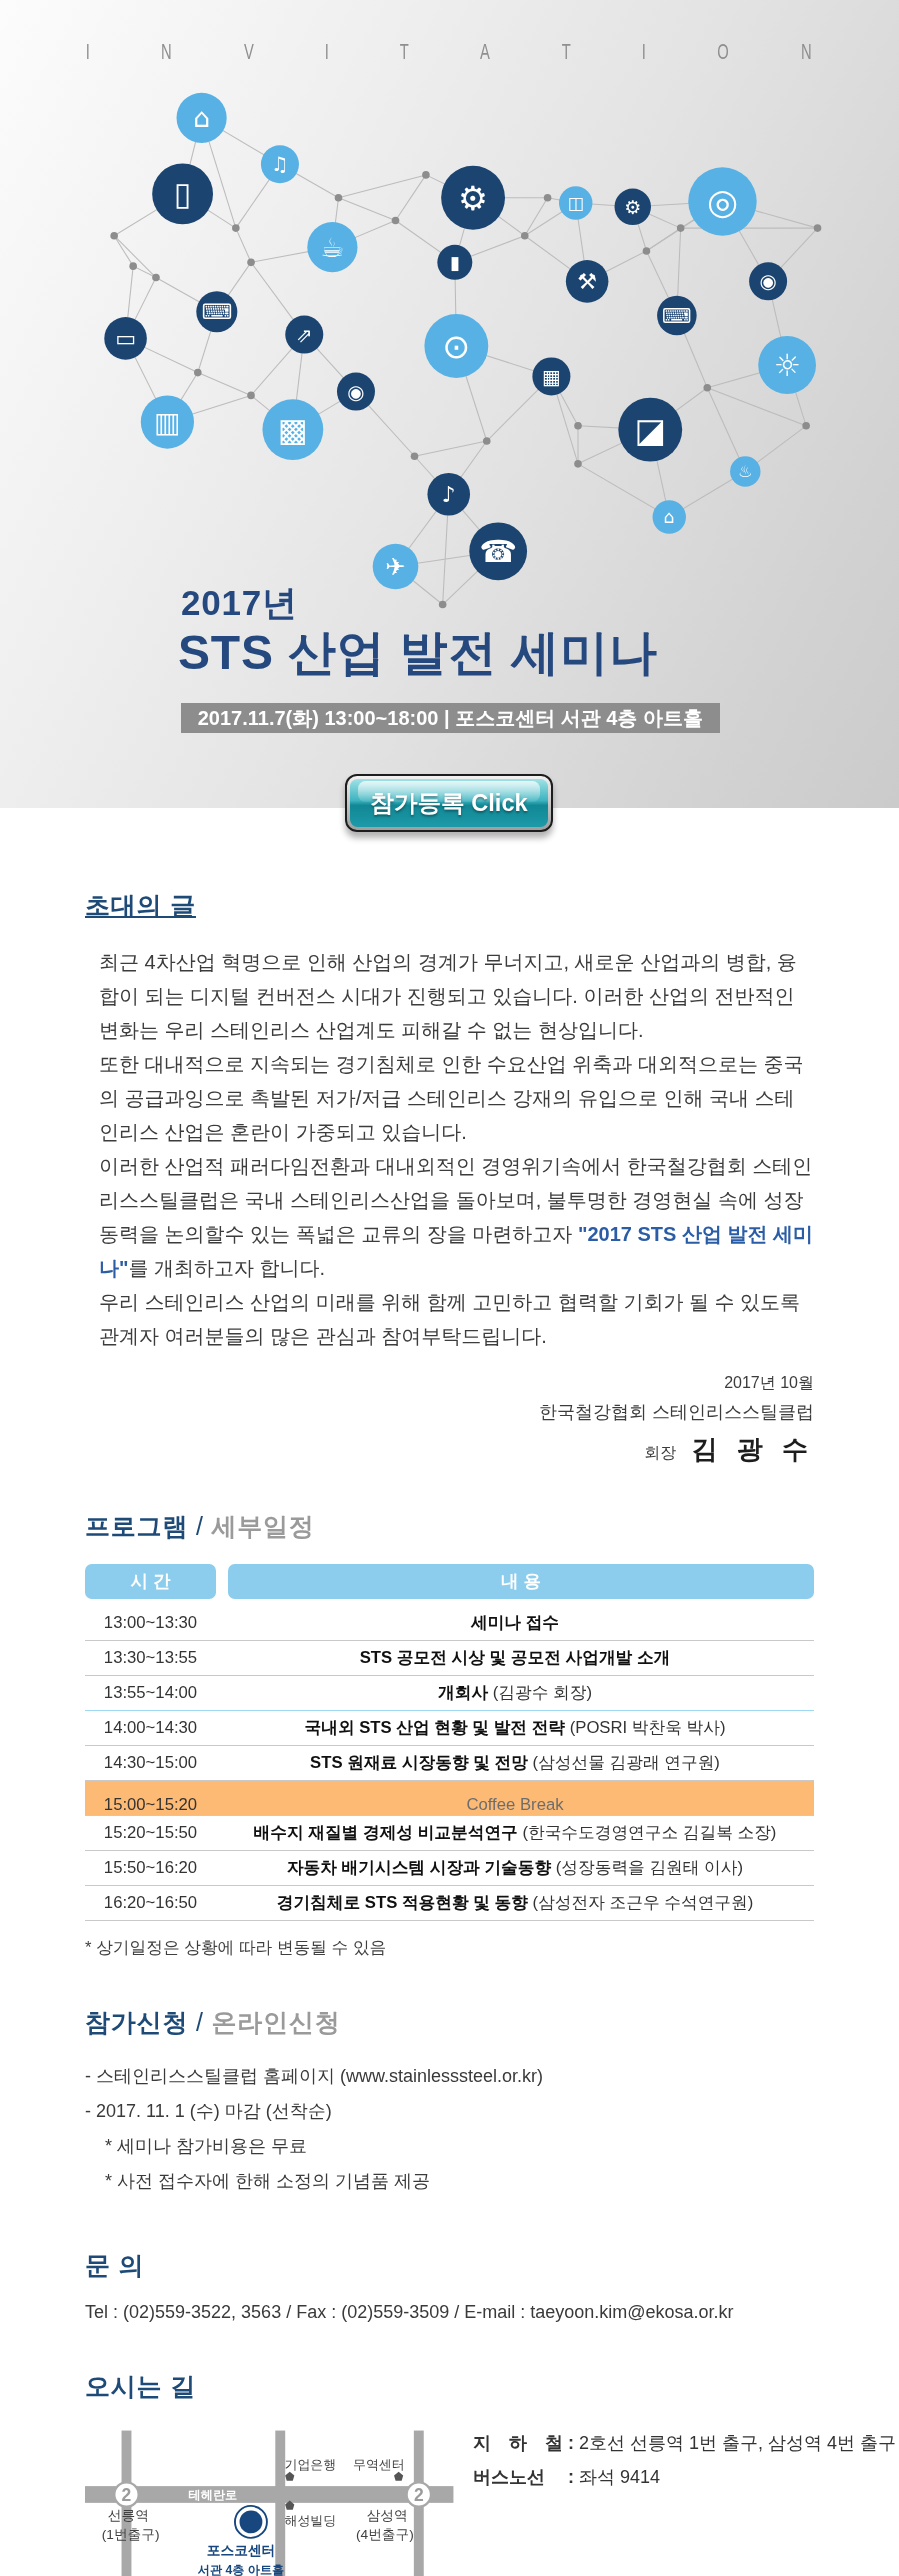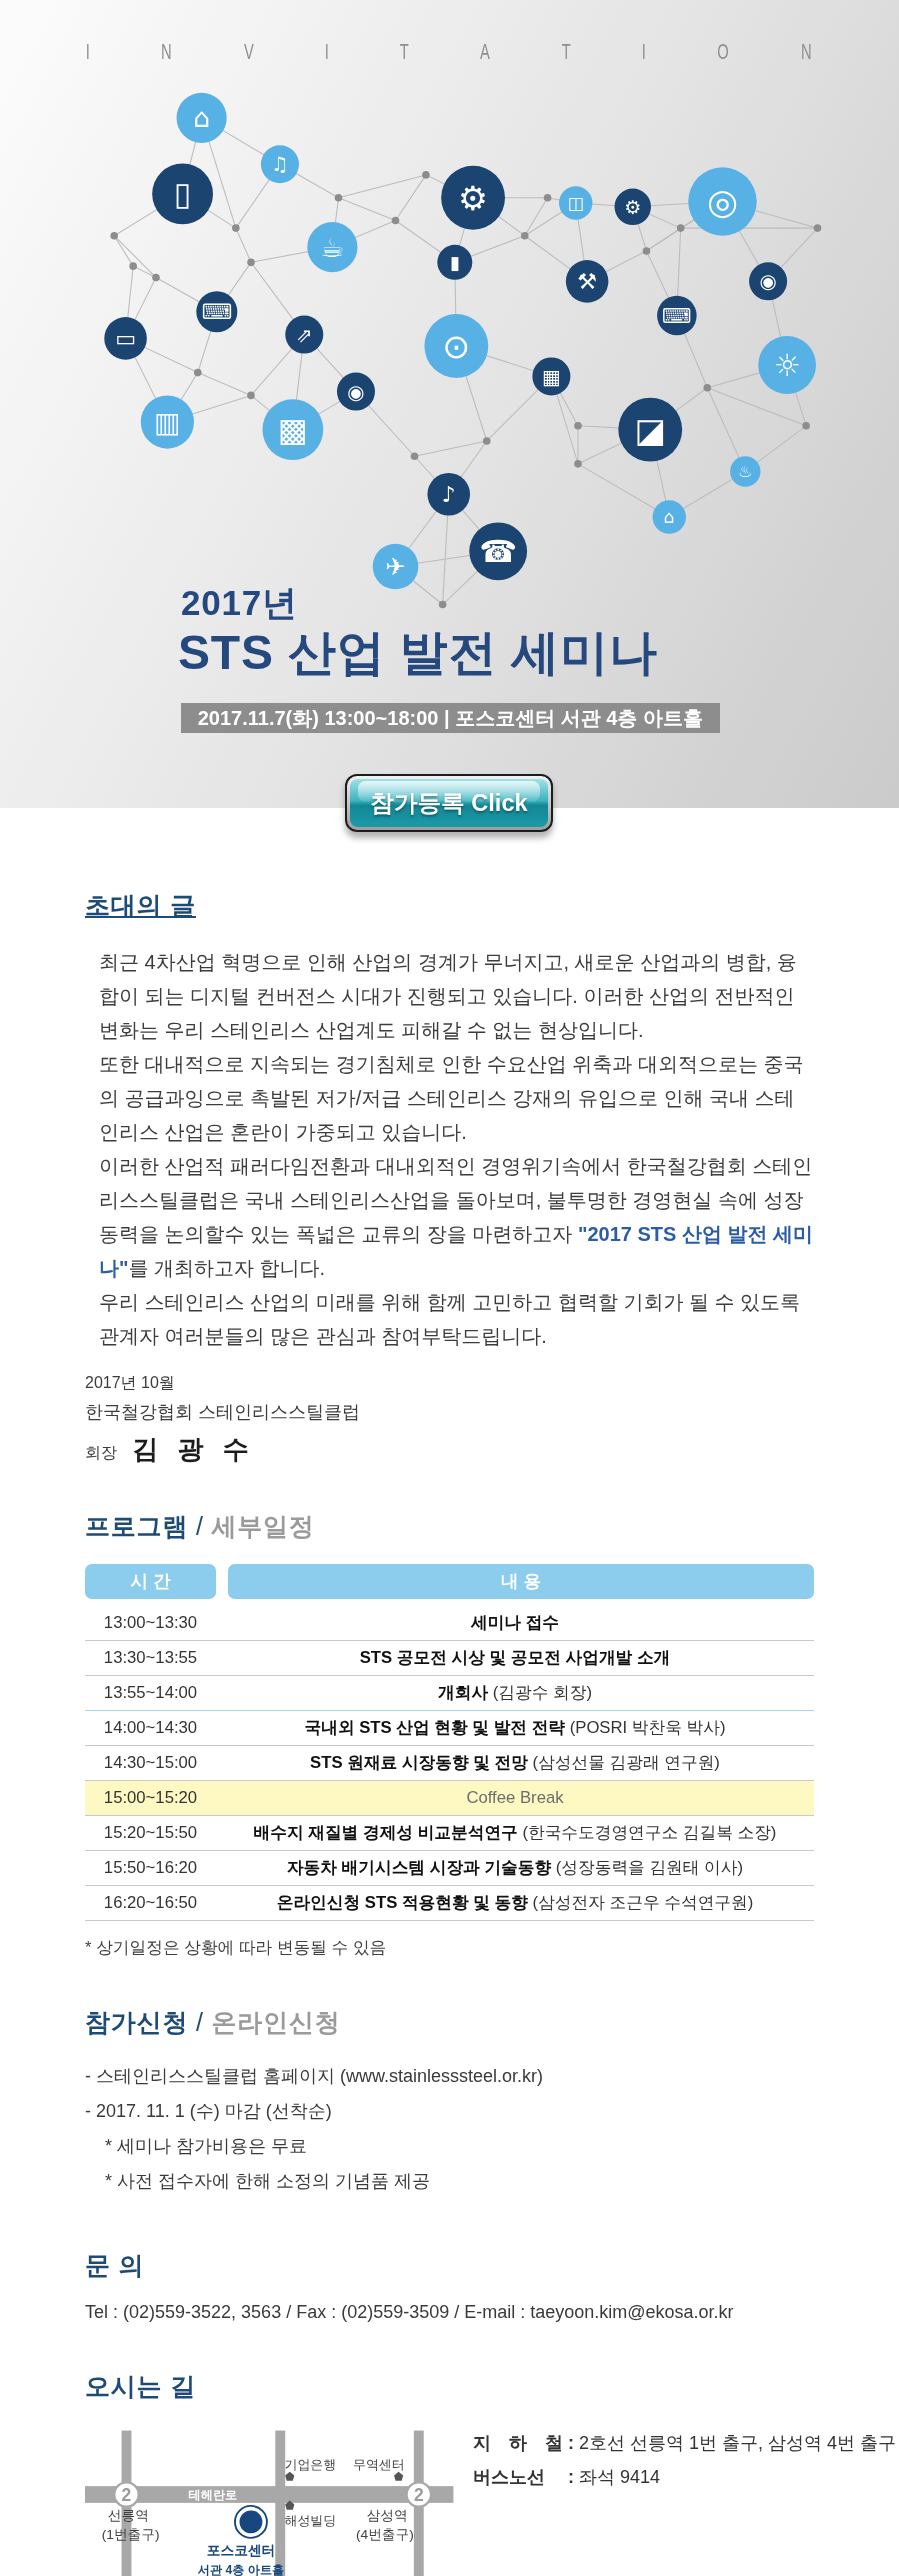--- a/index.html
+++ b/index.html
@@ -28,42 +28,42 @@
 
   
   .content{padding:0 85px;}
   .sec-h{font-size:25px;font-weight:800;color:#1d4a77;margin:0;letter-spacing:0.8px;}
   .sec-h .sub{color:#9a9a9a;font-weight:700;}
   .sec-h .slash{color:#1d4a77;font-weight:400;}
 
   .invite-h{padding-top:81px;text-decoration:underline;}
   .invite-body{margin-top:23px;font-size:20px;line-height:34px;color:#3c3c3c;margin-left:14px;}
   .invite-body .em{color:#2b5da6;font-weight:800;}
-  .signature{margin-top:20px;text-align:left;}
+  .signature{margin-top:20px;text-align:right;}
   .sig-date{font-size:16px;color:#3c3c3c;}
   .sig-org{font-size:18px;color:#3c3c3c;margin-top:6px;}
   .sig-chair{margin-top:7.6px;}
   .sig-chair .role{font-size:16px;color:#3c3c3c;margin-right:12px;}
   .sig-chair .name{font-size:26px;font-weight:800;color:#1d1d1d;letter-spacing:6px;}
 
   .program-h{margin-top:43px;}
   .table{margin-top:21px;}
   .t-head{display:flex;gap:12px;}
   .t-head .hc{background:#8ccded;color:#fff;font-size:17.5px;font-weight:700;height:35px;line-height:35px;
     text-align:center;border-radius:6.8px;}
   .t-head .hc.time{width:131px;}
   .t-head .hc.cont{flex:1;}
   .t-body{margin-top:7px;}
   .t-row{display:flex;align-items:center;height:34px;border-bottom:1.5px solid #c9c9c9;font-size:16.7px;}
   .t-row .c-time{width:131px;text-align:center;color:#333;flex-shrink:0;}
   .t-row .c-cont{flex:1;text-align:center;color:#222;}
   .t-row .c-cont b{color:#101010;font-weight:800;}
   .t-row .c-cont .spk{font-weight:400;color:#333;}
   .t-row.accent{border-bottom:1.5px solid #9fd8f2;}
-  .t-row.hl{background:#fef9c3;}
+  .t-row.hl{background:#fdba74;align-items:flex-end;}
   .t-row.hl .c-cont{color:#6d6d6d;font-weight:400;}
   .t-row.last{border-bottom:3px solid #9fd8f2;}
   .footnote{margin-top:15px;font-size:16.7px;color:#3f3f3f;}
 
   .reg-h{margin-top:47px;}
   .reg-list{margin-top:20px;font-size:18px;line-height:35px;color:#3a3a3a;}
   .reg-list .indent{padding-left:20px;}
 
   .contact-h{margin-top:50px;}
   .contact-line{margin-top:20px;font-size:18px;color:#3a3a3a;}
@@ -380,21 +380,21 @@
           <div class="t-row">
             <div class="c-time">15:20~15:50</div>
             <div class="c-cont"><b>배수지 재질별 경제성 비교분석연구</b><span class="spk"> (한국수도경영연구소 김길복 소장)</span></div>
           </div>
           <div class="t-row">
             <div class="c-time">15:50~16:20</div>
             <div class="c-cont"><b>자동차 배기시스템 시장과 기술동향</b><span class="spk"> (성장동력을 김원태 이사)</span></div>
           </div>
           <div class="t-row">
             <div class="c-time">16:20~16:50</div>
-            <div class="c-cont"><b>온라인신청 STS 적용현황 및 동향</b><span class="spk"> (삼성전자 조근우 수석연구원)</span></div>
+            <div class="c-cont"><b>경기침체로 STS 적용현황 및 동향</b><span class="spk"> (삼성전자 조근우 수석연구원)</span></div>
           </div>
         </div>
     </div>
     <div class="footnote">* 상기일정은 상황에 따라 변동될 수 있음</div>
 
     <h2 class="sec-h reg-h">
       <span>참가신청</span><span class="slash"> / </span><span class="sub">온라인신청</span>
     </h2>
     <div class="reg-list" id="reg-list">
         <div>- 스테인리스스틸클럽 홈페이지 (www.stainlesssteel.or.kr)</div>

